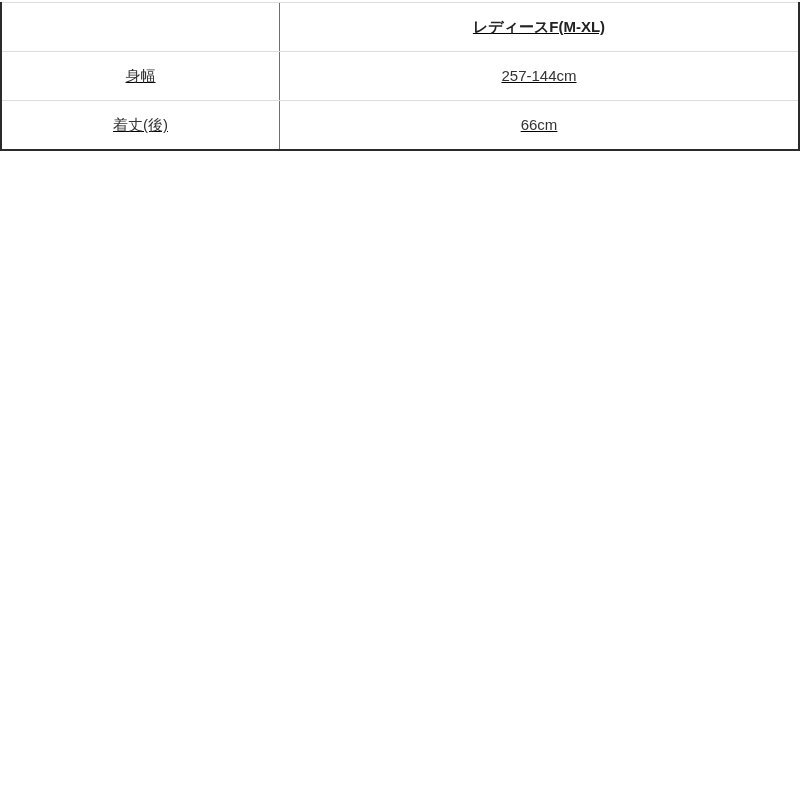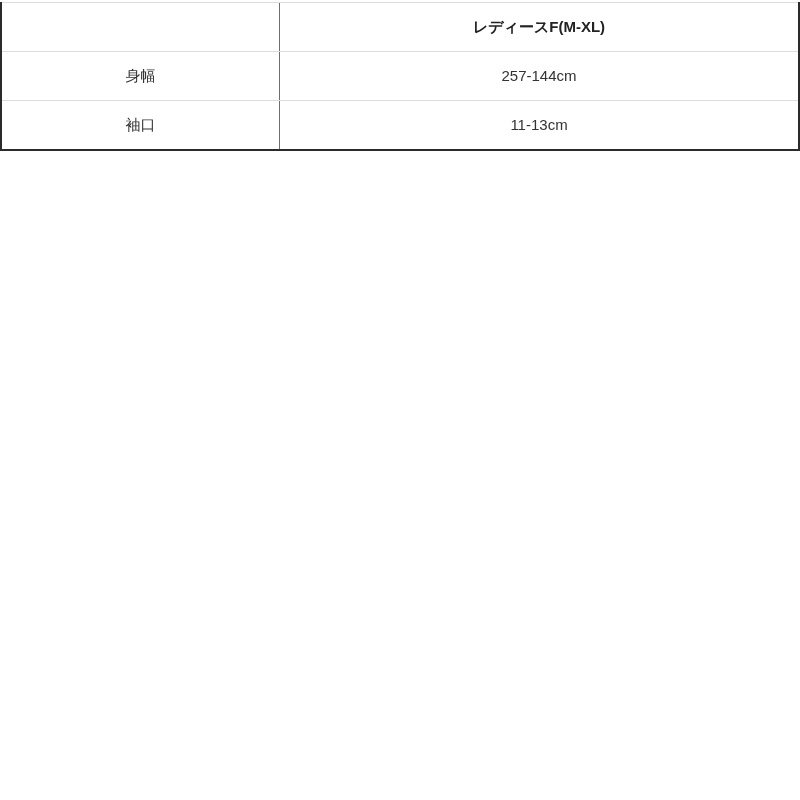--- a/index.html
+++ b/index.html
@@ -15,20 +15,21 @@
   table.size-table {
     border-collapse: collapse;
     table-layout: fixed;
     width: 800px;
     margin-top: 2px;
     border-left: 2px solid var(--outer-border, #2b2b2b);
     border-right: 2px solid var(--outer-border, #2b2b2b);
     border-bottom: 2px solid var(--outer-border, #2b2b2b);
     border-top: 1px solid var(--row-border, #dddddd);
     background: var(--background, #ffffff);
+    text-decoration: underline;
   }
   table.size-table th,
   table.size-table td {
     height: 48px;
     padding: 0 4px;
     text-align: center;
     vertical-align: middle;
     font-size: 15px;
     line-height: 1.2;
     border-top: 1px solid var(--row-border, #dddddd);
@@ -60,17 +61,17 @@
       <th class="col-label"></th>
       <th class="col-value">レディースF(M-XL)</th>
     </tr>
   </thead>
   <tbody>
     <tr>
       <td class="col-label">身幅</td>
       <td class="col-value">257-144cm</td>
     </tr>
     <tr>
-      <td class="col-label">袖口</td>
-      <td class="col-value">11-13cm</td>
+      <td class="col-label">着丈(後)</td>
+      <td class="col-value">66cm</td>
     </tr>
   </tbody>
 </table>
 
 </body></html>

